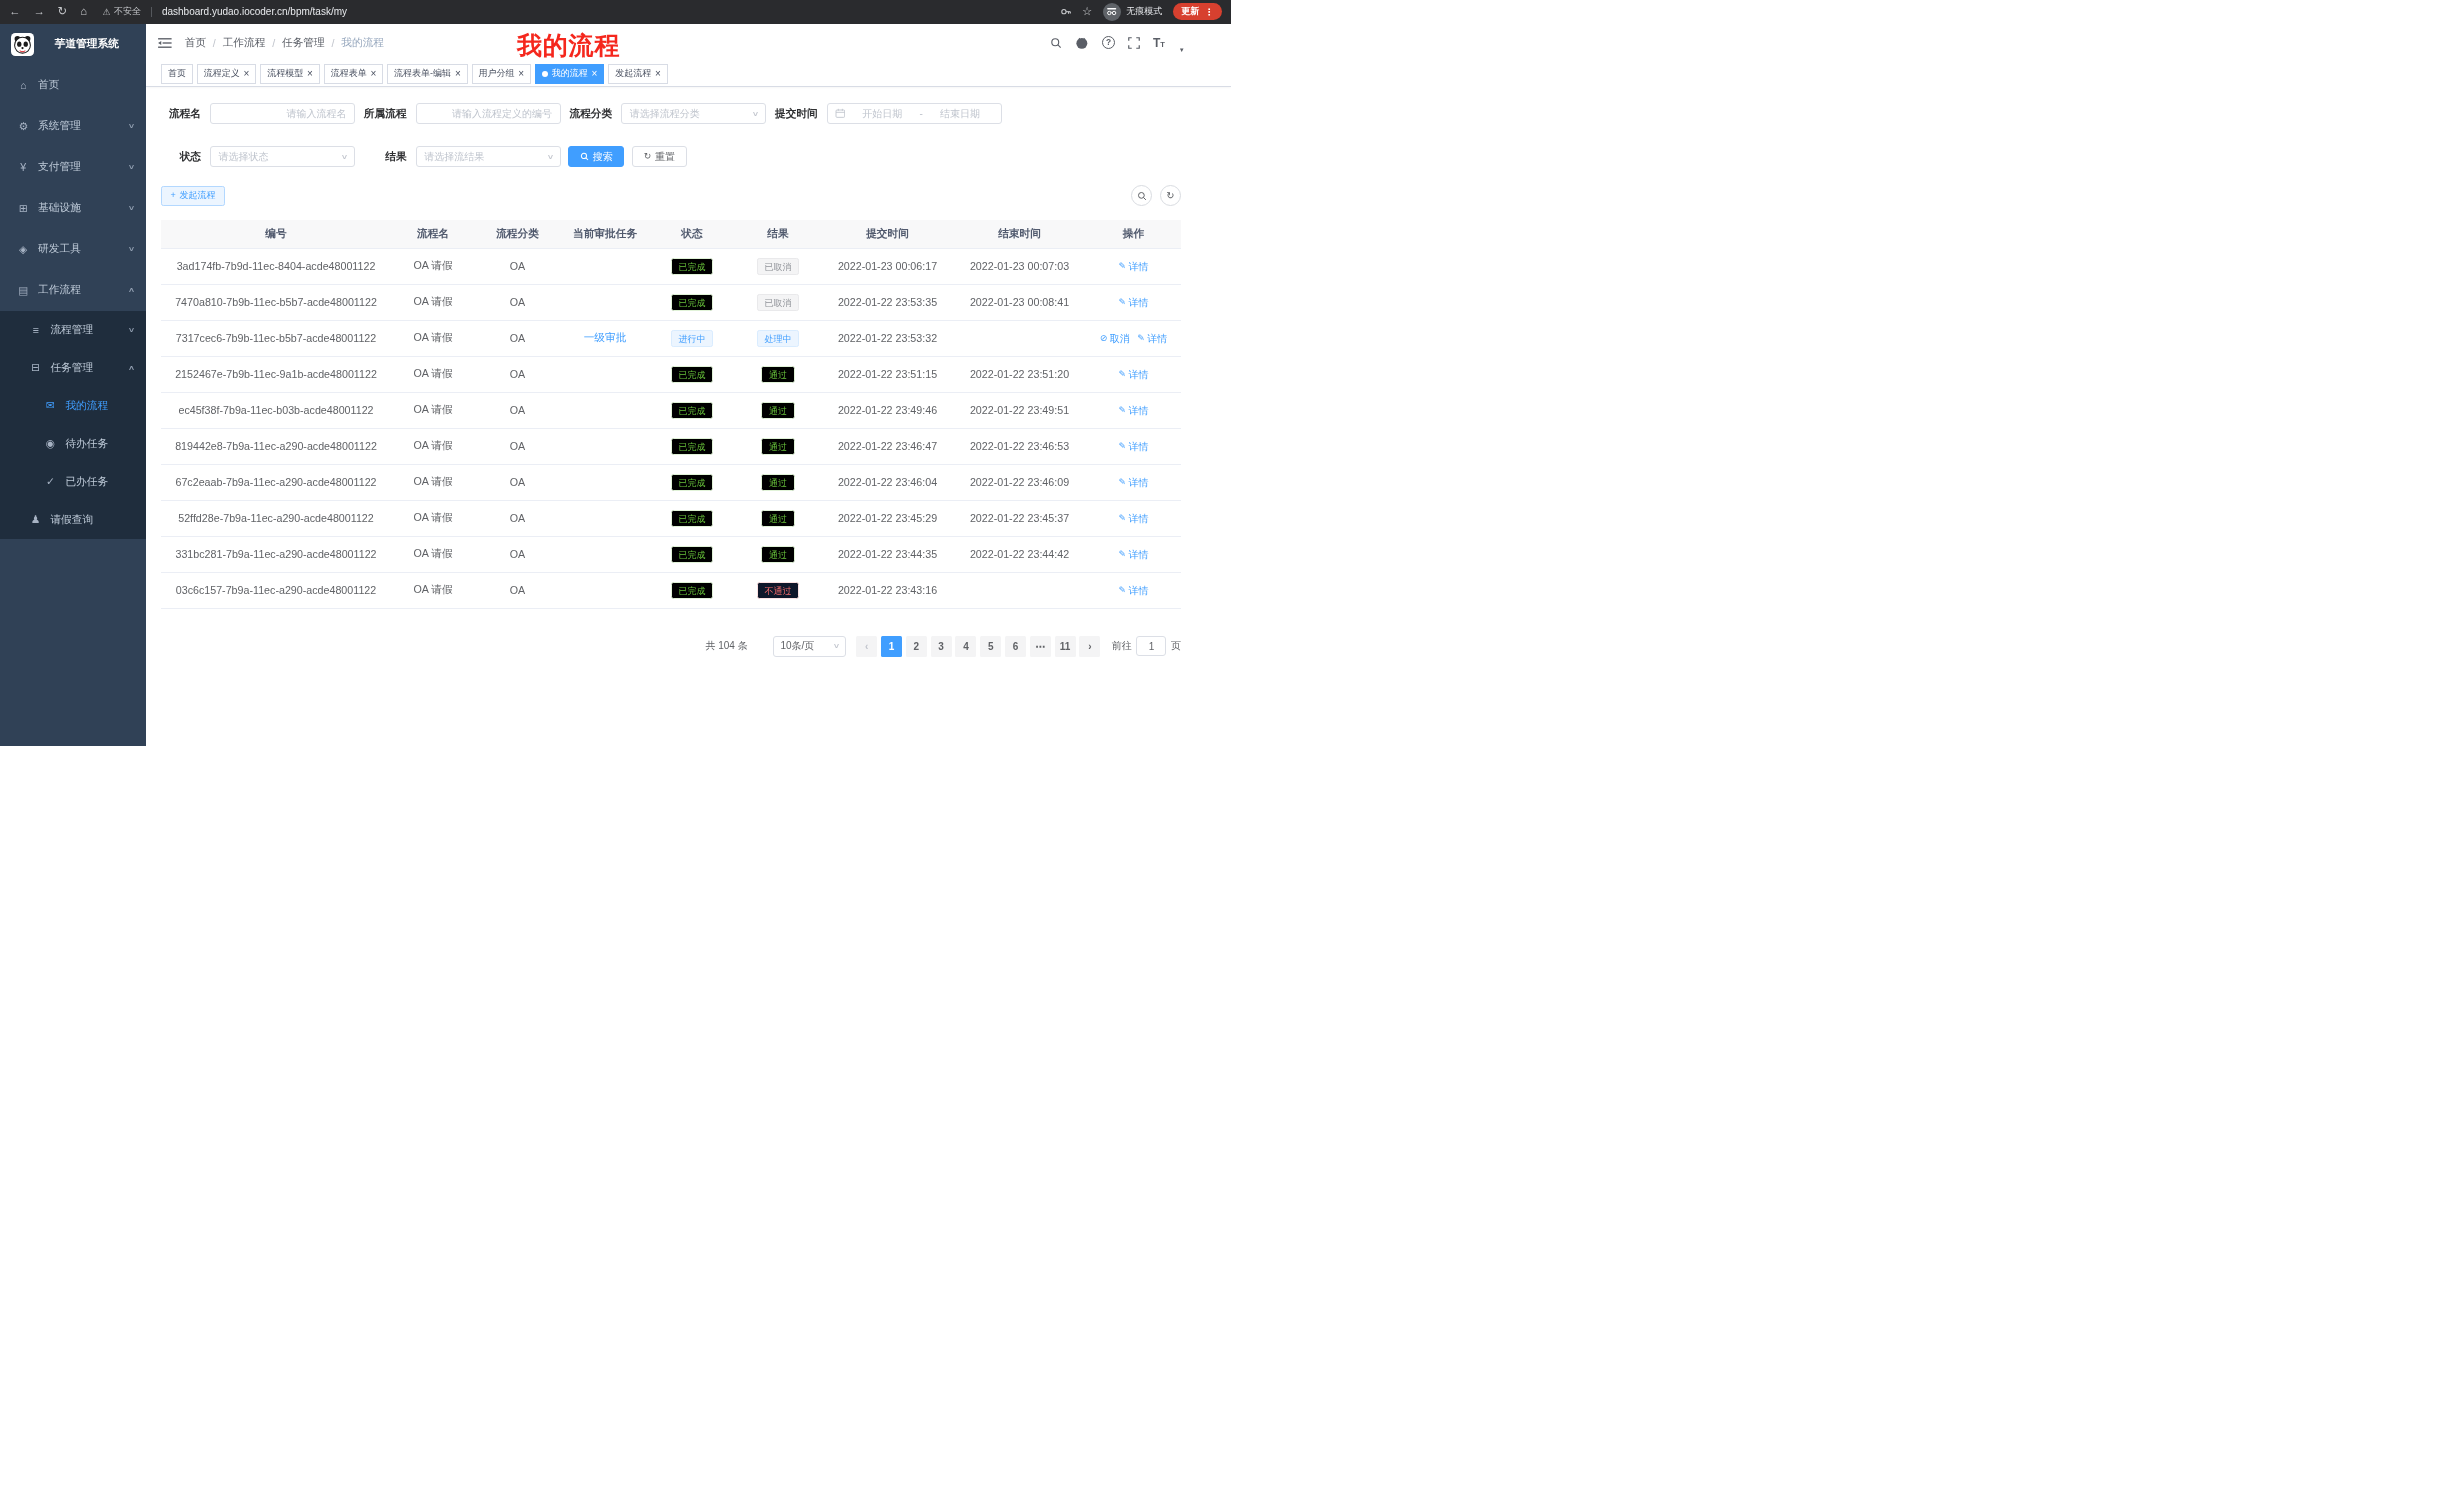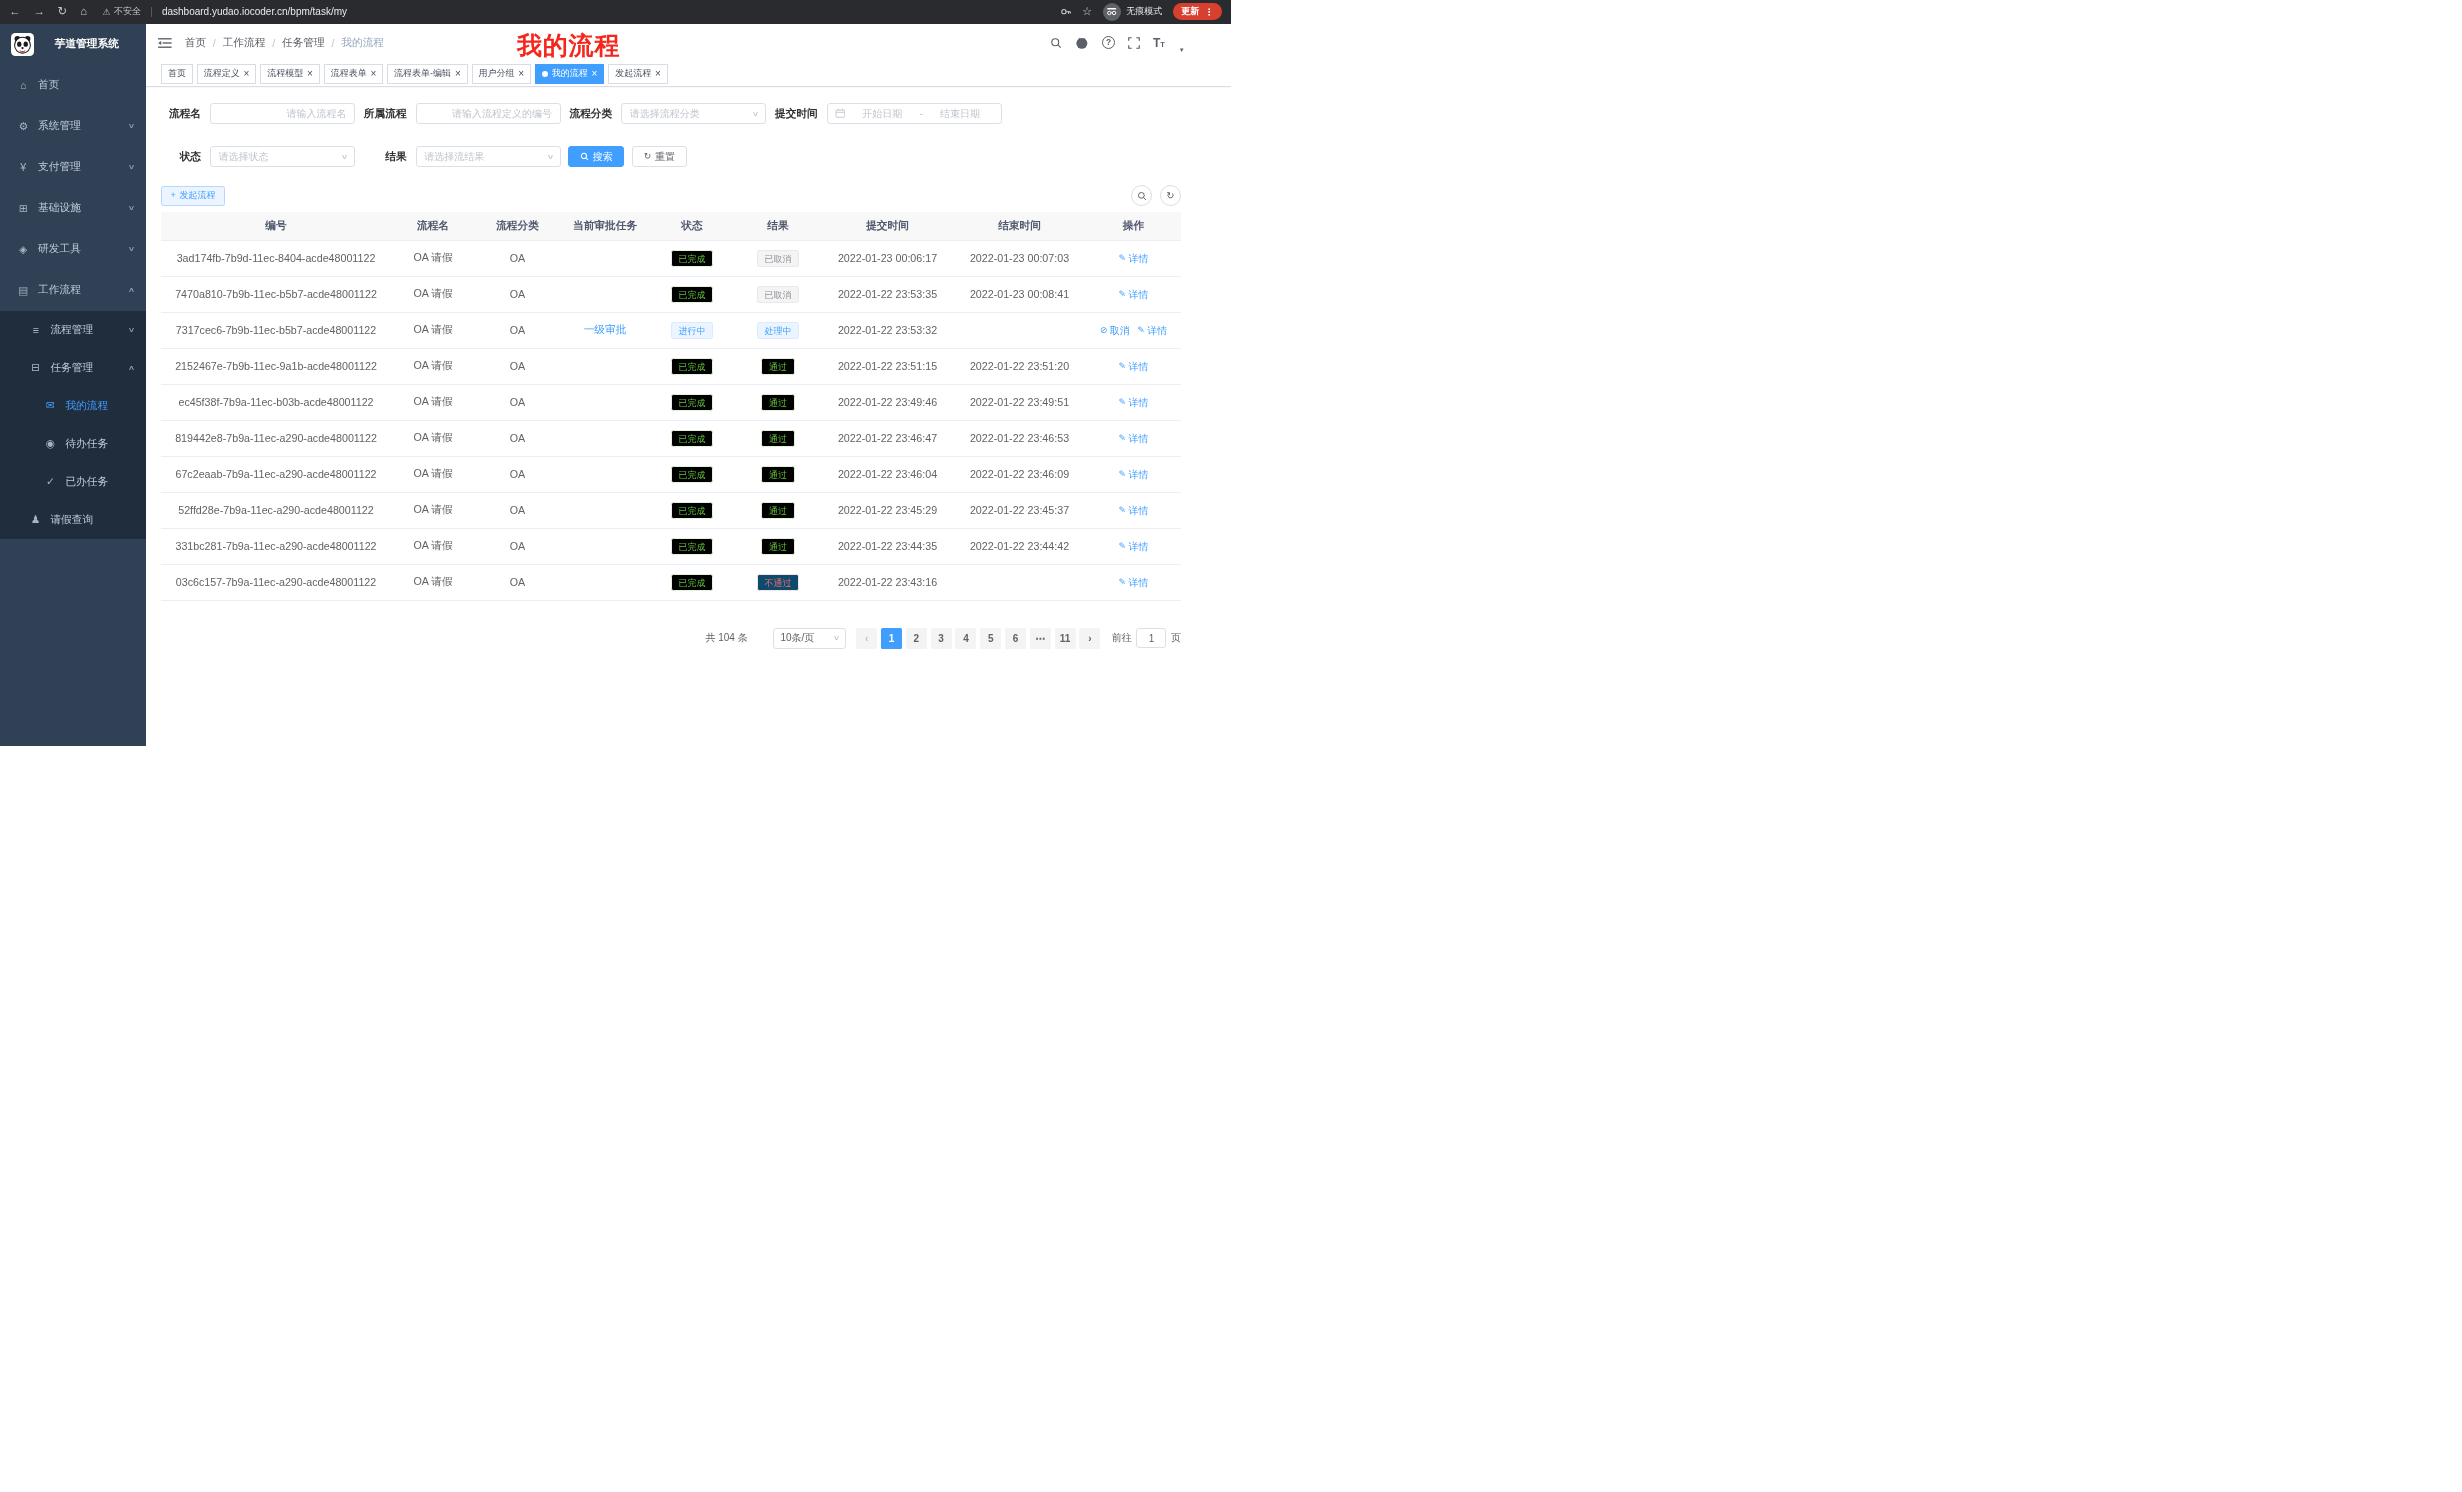--- a/index.html
+++ b/index.html
@@ -80,28 +80,28 @@
   .btn.primary { background:#409eff; border-color:#409eff; color:#fff; }
   .btn-gap { margin-left:7.6px; }
   .btn-ico { font-size:9px; line-height:1; }
 
   .table-toolbar { display:flex; align-items:center; justify-content:space-between; margin-top:18px; }
   .btn.plain { height:20px; background:#ecf5ff; border:0.8px solid #b3d8ff; color:#409eff; font-size:9px; padding:0 8.4px; border-radius:2.3px; }
   .tool-circles { display:flex; gap:7.6px; }
   .circle-btn { width:21px; height:21px; border-radius:50%; border:0.8px solid #d9dce1; background:#fff; color:#5f6266; display:flex; align-items:center; justify-content:center; cursor:pointer; font-size:10px; }
 
   
-  .tbl { margin-top:6px; width:100%; border-collapse:collapse; table-layout:fixed; }
+  .tbl { margin-top:14px; width:100%; border-collapse:collapse; table-layout:fixed; }
   .tbl th { background:#f8f8f9; color:#515a6e; font-size:10.7px; font-weight:bold; height:28px; border-bottom:0.8px solid #ebeef5; padding:0 3px; text-align:center; }
   .tbl td { height:36px; border-bottom:0.8px solid #ebeef5; font-size:10.7px; color:#606266; text-align:center; padding:0 3px; white-space:nowrap; overflow:hidden; }
   .tag { display:inline-block; padding:0 6.8px; height:16.7px; line-height:16px; border-radius:2.3px; font-size:9px; border:0.8px solid transparent; }
   .tag[data-variant="success"] { color:#67c23a; background:#000000; border-color:#e1f3d8; }
   .tag[data-variant="info"]    { color:#909399; background:#f4f4f5; border-color:#e9e9eb; }
   .tag[data-variant="primary"] { color:#409eff; background:#ecf5ff; border-color:#d9ecff; }
-  .tag[data-variant="danger"]  { color:#f56c6c; background:#0c4a6e; border-color:#fde2e2; }
+  .tag[data-variant="danger"]  { color:#f56c6c; background:#0f172a; border-color:#fde2e2; }
   .link { color:#409eff; text-decoration:none; cursor:pointer; }
   .op-link { color:#409eff; font-size:10px; text-decoration:none; cursor:pointer; display:inline-flex; align-items:center; gap:2.3px; }
   .op-link + .op-link { margin-left:7.6px; }
   .op-ico { font-size:9px; line-height:1; }
 
   
   .pager { display:flex; align-items:center; justify-content:flex-end; gap:3.8px; margin-top:27px; font-size:10px; color:#606266; }
   .pg-total { margin-right:22px; }
   .pg-size { width:73px; height:21px; border:0.8px solid #dcdfe6; border-radius:3px; background:#fff; display:flex; align-items:center; justify-content:space-between; padding:0 6px; cursor:pointer; margin-right:6px; }
   .pg-btn { min-width:21px; height:21px; padding:0 3px; border-radius:1.5px; background:#f4f4f5; display:flex; align-items:center; justify-content:center; cursor:pointer; font-weight:bold; color:#606266; }

